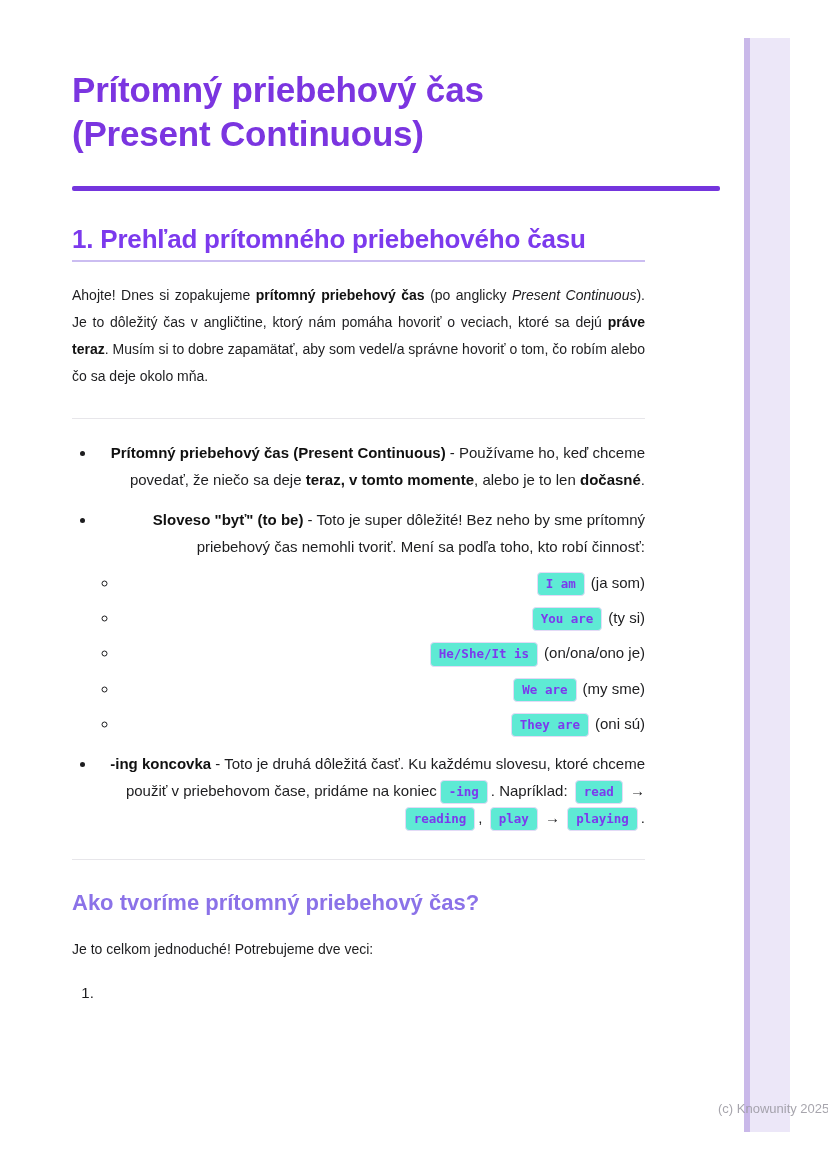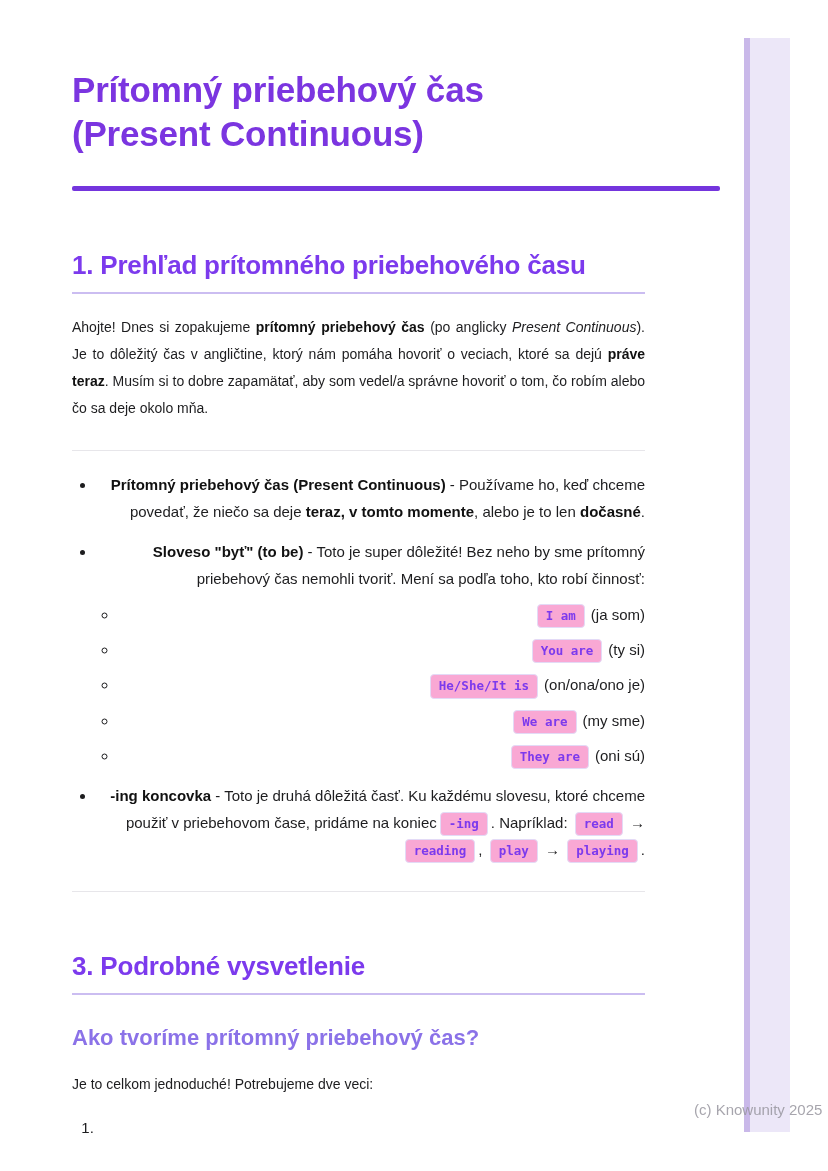--- a/index.html
+++ b/index.html
@@ -20,23 +20,23 @@
     top: 38px;
     width: 46px;
     height: 1094px;
     background: #ece7f8;
     border-left: 6px solid #c9b8e9;
     z-index: 1;
   }
 
   .watermark {
     position: absolute;
-    left: 694px;
+    left: 718px;
     top: 1101px;
-    font-size: 15px;
+    font-size: 13px;
     color: #98969f;
     opacity: 0.85;
     white-space: nowrap;
     z-index: 2;
   }
 
   .content {
     position: relative;
     margin-left: 72px;
     width: 573px;
@@ -55,26 +55,26 @@
 
   .title-rule {
     margin-top: 30px;
     width: 648px;
     height: 5px;
     border-radius: 2px;
     background: #7435dd;
   }
 
   h2.sec-heading {
-    margin-top: 59px;
+    margin-top: 33px;
     font-size: 26px;
     font-weight: 700;
     color: #7c3aed;
     letter-spacing: -0.2px;
-    padding-bottom: 11px;
+    padding-bottom: 5px;
     border-bottom: 2px solid #cbbdf1;
   }
 
   h3.sub-heading {
     margin-top: 30px;
     font-size: 22px;
     font-weight: 700;
     color: #8b72e8;
   }
 
@@ -128,21 +128,21 @@
 
   .b { font-weight: 700; color: #111111; }
   .i { font-style: italic; }
 
   .chip {
     display: inline-block;
     font-family: "DejaVu Sans Mono", monospace;
     font-size: 12.5px;
     font-weight: 700;
     color: #7c3aed;
-    background: #f9a8d4;
+    background: #5eead4;
     border: 1px solid #e3daf6;
     border-radius: 4px;
     padding: 2px 8px;
     margin: 0 3px;
     line-height: 1.45;
     vertical-align: baseline;
   }
   ul.sub-list .chip { margin-left: 0; margin-right: 6px; }
 </style>
 </head>
@@ -193,21 +193,20 @@
         </li>
         <li>
           <span><span class="b">-ing koncovka</span><span> - Toto je druhá dôležitá časť. Ku každému slovesu, ktoré chceme použiť v priebehovom čase, pridáme na koniec</span><code class="chip">-ing</code><span>. Napríklad: </span><code class="chip">read</code><span> → </span><code class="chip">reading</code><span>, </span><code class="chip">play</code><span> → </span><code class="chip">playing</code><span>.</span></span>
         </li>
       </ul>
     </section>
 
     <hr class="divider">
 
     <section>
-      <h2 class="sec-heading">3. Podrobné vysvetlenie</h2>
       <h3 class="sub-heading">Ako tvoríme prítomný priebehový čas?</h3>
       <p class="para">Je to celkom jednoduché! Potrebujeme dve veci:</p>
       <ol class="num-list">
         <li>
           
         </li>
       </ol>
     </section>
 
   </main>

